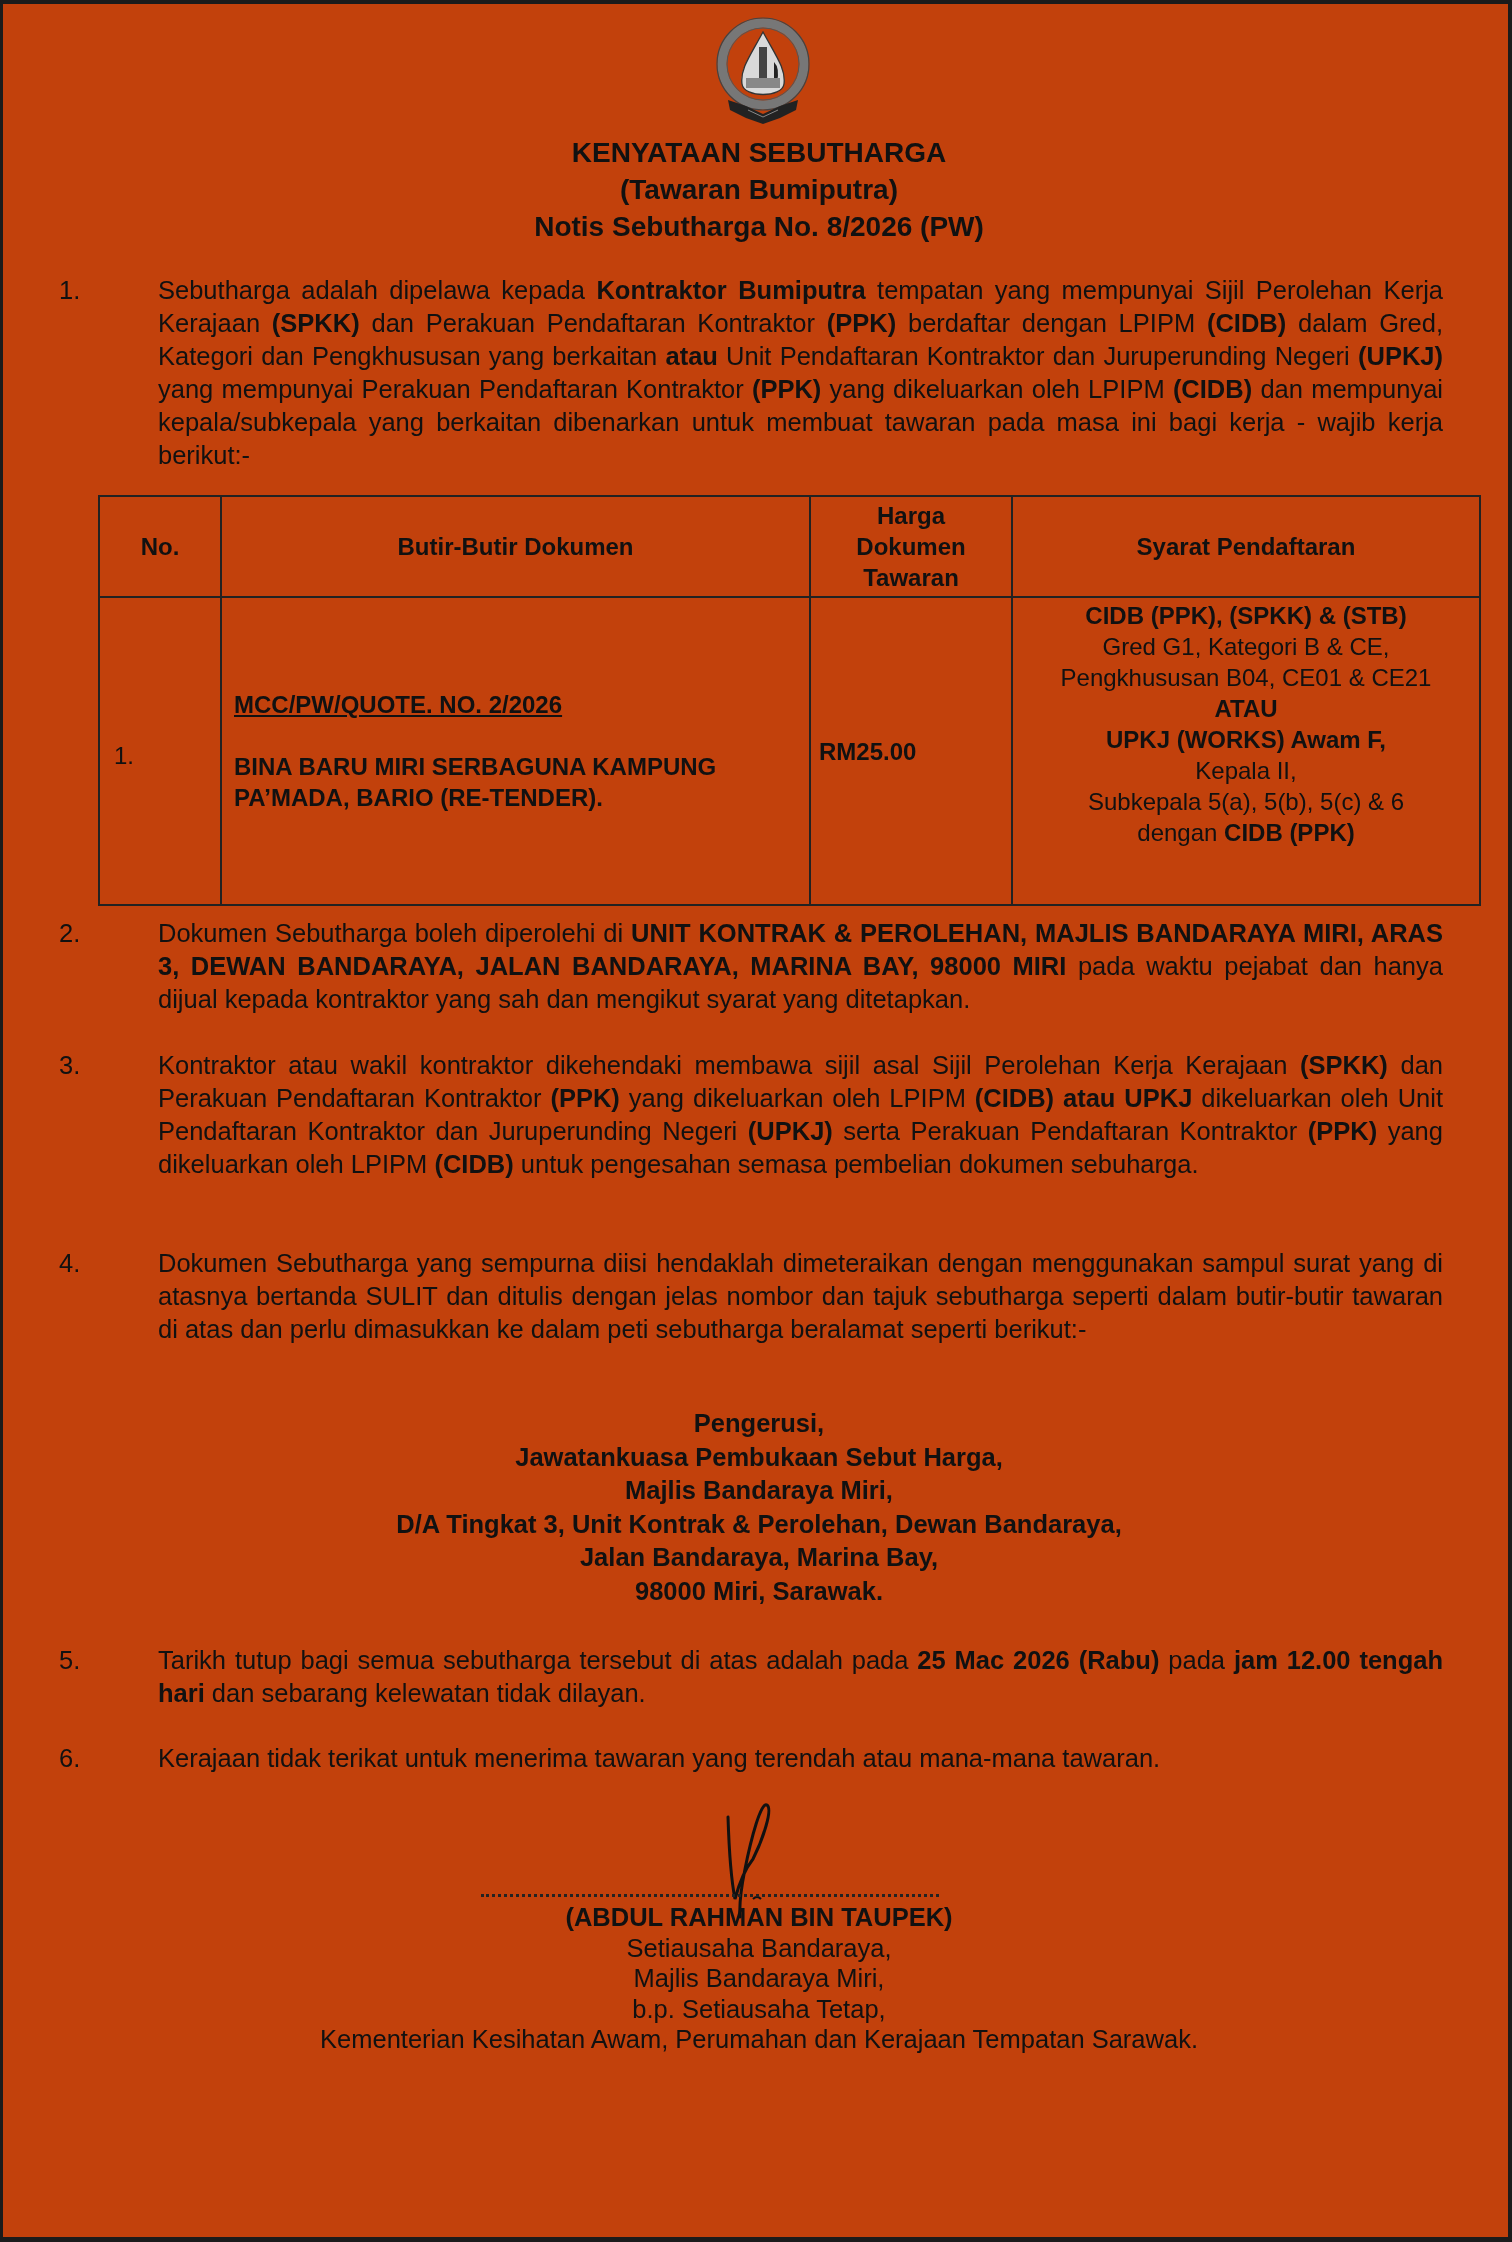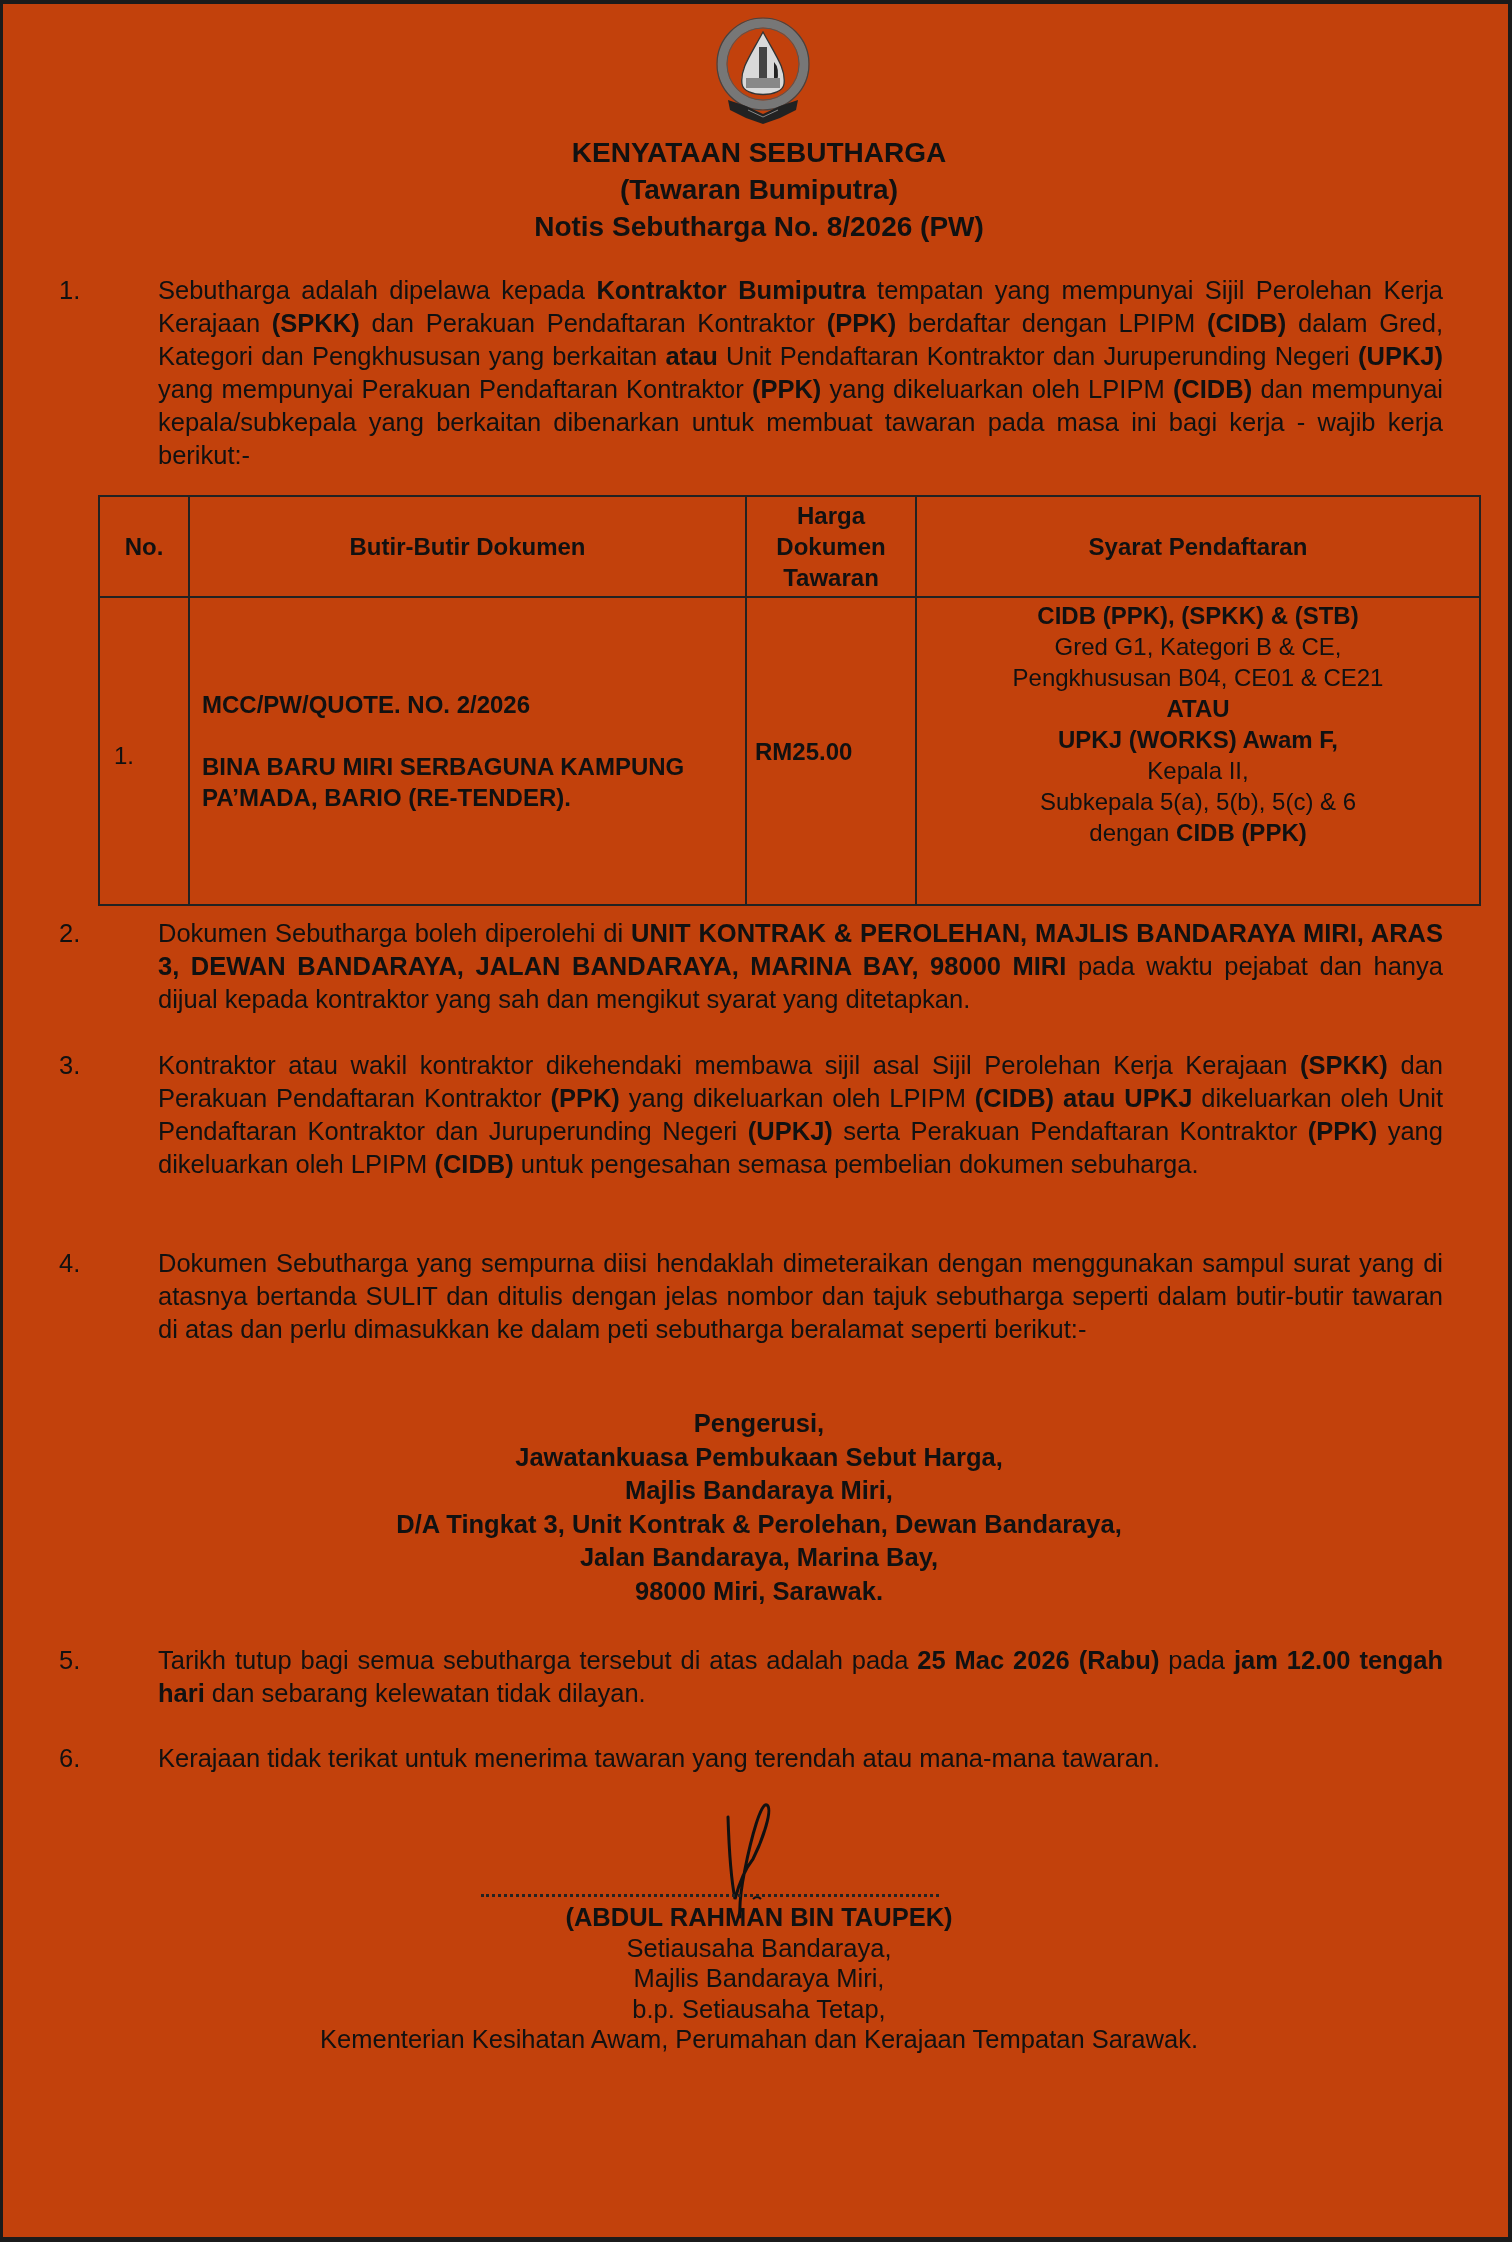--- a/index.html
+++ b/index.html
@@ -11,29 +11,29 @@
   .logo { position:absolute; left:705px; top:10px; width:110px; height:116px; }
   .heading { position:absolute; left:0; width:1512px; top:130px; text-align:center;
              font-weight:bold; font-size:28px; line-height:37px; }
   .para { position:absolute; left:56px; width:1384px; font-size:25.5px; line-height:33px; }
   .para .num { position:absolute; left:0; top:0; }
   .para .txt { margin-left:99px; text-align:justify; text-align-last:left; }
   .para b { font-weight:bold; }
   table.tender { position:absolute; left:95px; top:491px; width:1383px;
                  border-collapse:collapse; font-size:24px; line-height:31px; }
   table.tender th, table.tender td { border:2px solid #222; }
-  table.tender th { font-weight:bold; height:99px; padding:0 4px; text-align:center; }
+  table.tender th { font-weight:bold; height:99px; padding:0 20px; text-align:center; }
   table.tender td { height:290px; padding:8px; }
   .c-no { width:80px; }
   .c-item { width:547px; }
   .c-price { width:160px; }
   .cell-no { padding-left:14px !important; vertical-align:middle; position:relative; }
   .cell-no span { position:relative; top:4px; }
   .cell-item { vertical-align:middle; padding-left:12px !important; font-weight:bold; }
-  .cell-item .ref { margin-bottom:31px; }
+  .cell-item .ref { margin-bottom:31px;text-decoration:underline; }
   .cell-price { text-align:left; vertical-align:middle; font-weight:bold;border-radius:15px; }
   .cell-req { text-align:center; vertical-align:top; padding-top:2px !important; }
   .cell-req .b { font-weight:bold; }
   .addr { position:absolute; left:0; width:1512px; top:1403px; text-align:center;
           font-weight:bold; font-size:25.5px; line-height:33.5px; }
   .sig-line { position:absolute; left:478px; top:1890px; width:458px; height:0;
               border-top:3px dotted #222; }
   .sig { position:absolute; left:720px; top:1795px; width:70px; height:120px; }
   .signatory { position:absolute; left:0; width:1512px; top:1898px; text-align:center;
                font-size:25.5px; line-height:30.5px; }

